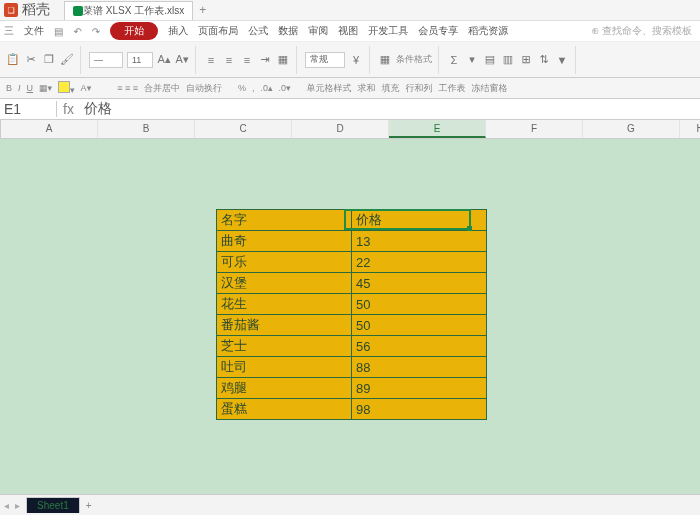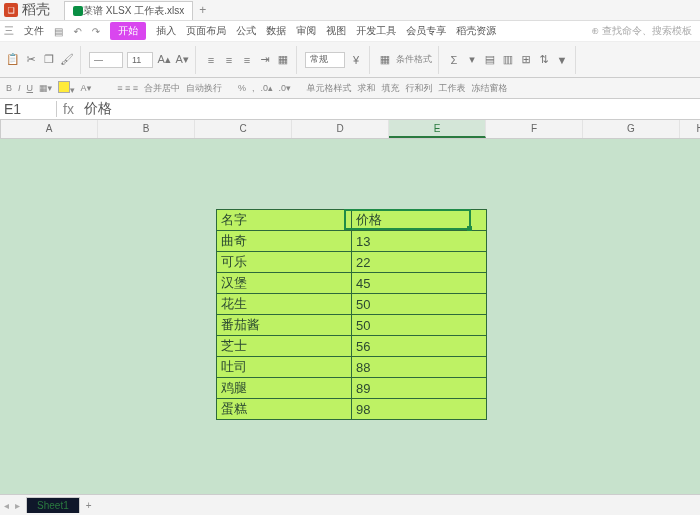--- a/index.html
+++ b/index.html
@@ -6,21 +6,21 @@
   
   .titlebar{display:flex;align-items:center;height:20px;background:#f5f5f5;border-bottom:1px solid #ddd}
   .titlebar .sq{width:14px;height:14px;background:#d24726;margin:0 4px;border-radius:2px;display:flex;align-items:center;justify-content:center;color:#fff;font-size:8px}
   .titlebar .txt{font-size:14px;color:#555;margin-right:8px}
   .titlebar .tab{border:1px solid #ccc;border-bottom:none;padding:2px 8px;font-size:10px;background:#fff;display:flex;align-items:center;color:#555;margin-left:6px}
   .titlebar .tab .sq2{width:10px;height:10px;background:#0a8f44;border-radius:2px}
   .titlebar .plus{margin-left:6px;color:#888;font-size:12px}
   
   .menubar{display:flex;align-items:center;height:20px;background:#fff;border-bottom:1px solid #eee;padding-left:4px;gap:10px;font-size:10px;color:#555}
   .menubar .mi{cursor:pointer}
-  .menubar .active{background:#d946ef;color:#fff;padding:2px 8px;border-radius:2px}
+  .menubar .active{background:#b91c1c;color:#fff;padding:2px 14px;border-radius:9px}
   .menubar .search{margin-left:auto;color:#aaa;font-size:10px;margin-right:8px}
   .menubar .ico{color:#888}
   
   .ribbon{height:35px;background:#f5f5f5;border-bottom:1px solid #ccc;display:flex;align-items:center;padding:0 6px;gap:8px;color:#888;font-size:9px;overflow:hidden}
   .ribbon .grp{display:flex;align-items:center;gap:4px;border-right:1px solid #ddd;padding-right:6px;height:28px}
   .ribbon .ico{width:14px;height:14px;display:inline-flex;align-items:center;justify-content:center;font-size:11px;color:#777}
   .ribbon .fontbox{border:1px solid #ccc;padding:0 4px;font-size:9px;background:#fff;color:#666;min-width:24px;height:14px;display:inline-flex;align-items:center}
   
   .ribbon2{height:20px;background:#f5f5f5;border-bottom:1px solid #ccc;display:flex;align-items:center;padding:0 6px;gap:6px;font-size:9px;color:#888}
   .ribbon2 .sw{width:10px;height:10px;border:1px solid #aaa;display:inline-block}
@@ -31,21 +31,21 @@
   .formulabar .val{flex:1;padding:0 4px;color:#555}
   
   .gridwrap{position:relative;height:395px;overflow:hidden;background:#c7e2cc}
   .colhead{display:flex;height:18px;background:#f3f3f3;border-bottom:1px solid #ccc}
   .colhead .corner{width:22px;border-right:1px solid #ccc;background:#eee}
   .colhead .ch{flex:0 0 96px;text-align:center;font-size:10px;color:#666;border-right:1px solid #e3e3e3;line-height:18px}
   .colhead .ch.sel{background:#d4e6d8;color:#2a7a3f;border-bottom:2px solid #2a7a3f}
   .body{position:relative;height:377px}
   .cells{position:absolute;left:22px;top:0;right:0;bottom:0;background:#c7e2cc}
   
-  .datatable{position:absolute;left:216px;top:70px;border:1.5px solid #2d6a3b;border-collapse:collapse;font-size:13px;color:#2b4a31;background:#bef264}
+  .datatable{position:absolute;left:216px;top:70px;border:1.5px solid #2d6a3b;border-collapse:collapse;font-size:13px;color:#2b4a31;background:#eab308}
   .datatable td{border:1px solid #2d6a3b;width:126px;height:20px;padding:0 4px;vertical-align:middle}
   .datatable td.num{text-align:left}
   .selcell{position:absolute;left:344px;top:70px;width:127px;height:21px;border:2px solid #1f8c47;pointer-events:none;box-sizing:border-box}
   .selcell:after{content:"";position:absolute;right:-3px;bottom:-3px;width:5px;height:5px;background:#1f8c47}
   
   .sheetbar{position:absolute;bottom:0;left:0;right:0;height:20px;background:#f3f3f3;border-top:1px solid #ccc;display:flex;align-items:center;padding-left:4px;gap:6px;font-size:10px;color:#666}
   .sheetbar .nav{color:#aaa}
   .sheetbar .tab{padding:2px 10px;background:#0f172a;border:1px solid #ccc;border-bottom:none;color:#2a7a3f}
   .sheetbar .plus{color:#888}
 </style>

